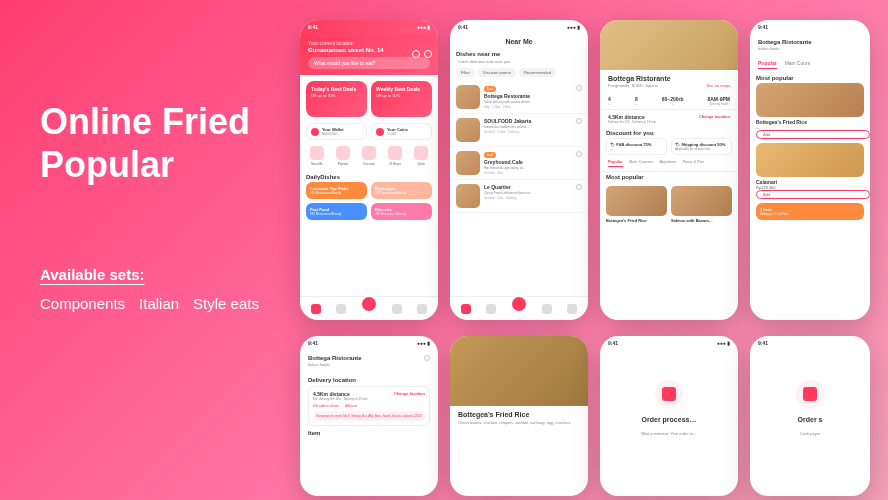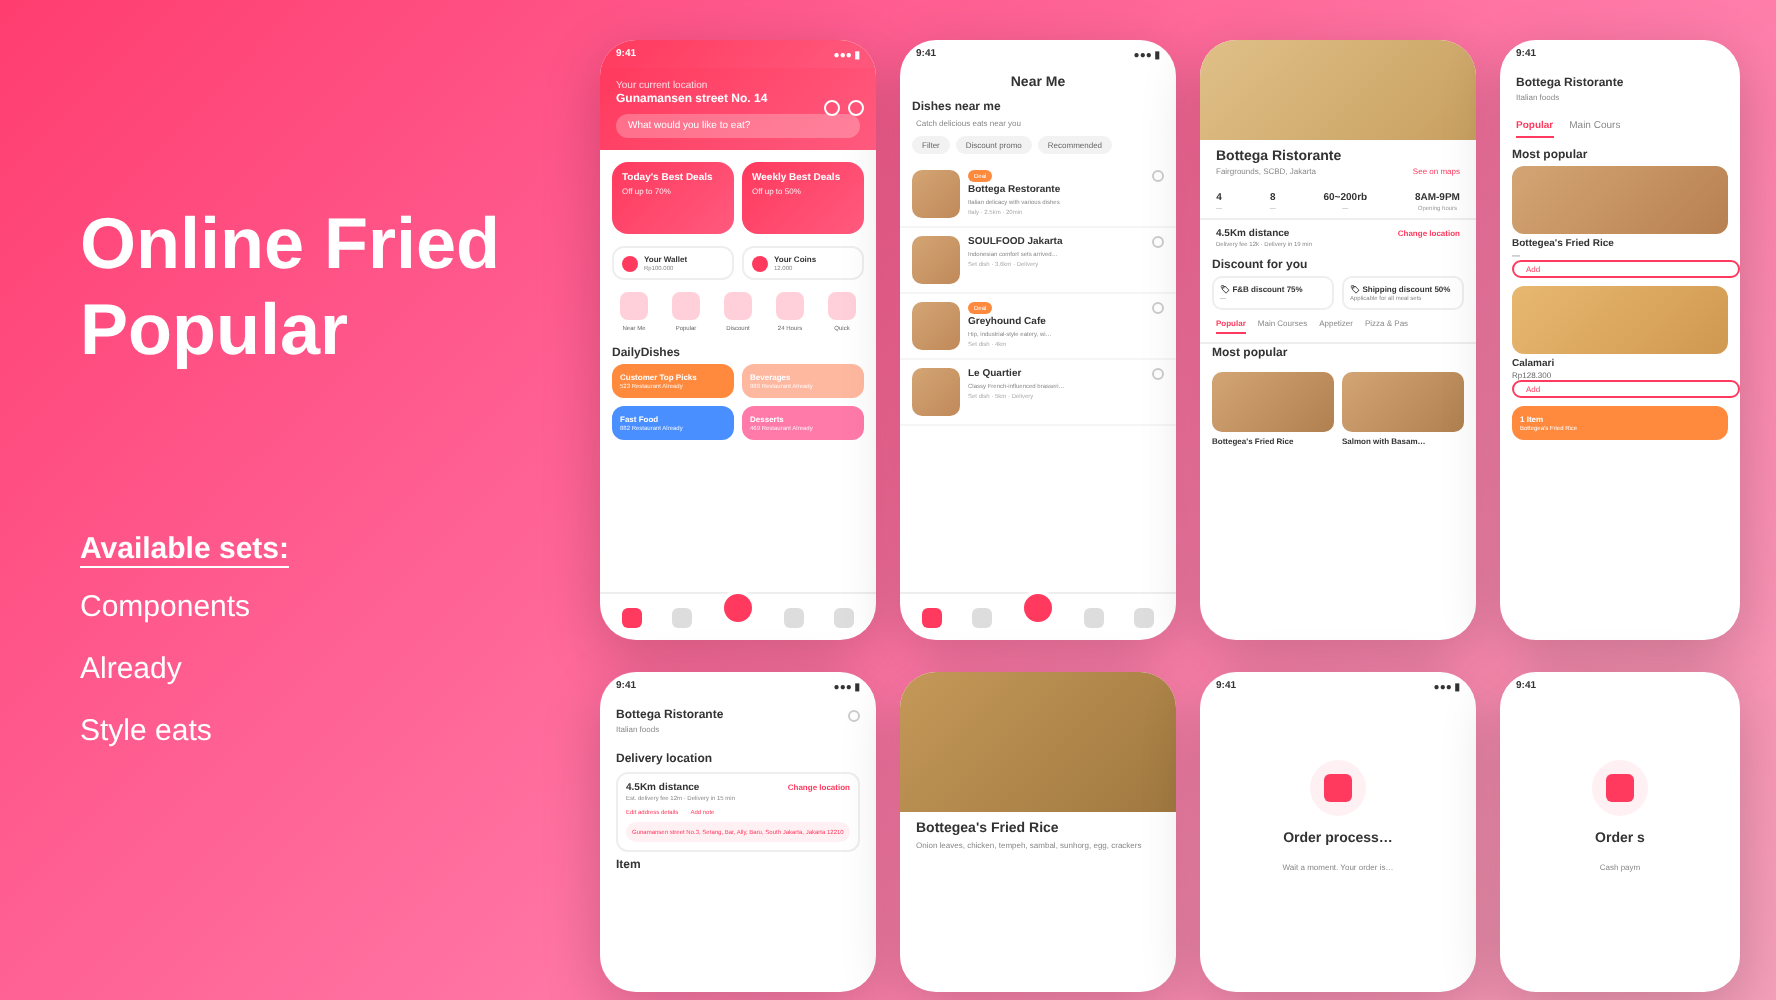--- a/index.html
+++ b/index.html
@@ -13,21 +13,21 @@
 }
 .left-panel {
   position: absolute;
   left: 40px;
   top: 100px;
   color: #fff;
 }
 .title { font-size: 36px; font-weight: 700; line-height: 1.2; }
 .subtitle-row { margin-top: 80px; }
 .avail { font-size: 15px; font-weight: 600; text-decoration: underline; text-underline-offset: 4px; }
-.list-items { margin-top: 12px; display: flex; flex-direction: column; gap: 14px; font-size: 15px; font-weight: 500; }
+.list-items { margin-top: 12px; display: flex; gap: 14px; font-size: 15px; font-weight: 500; }
 .phones {
   position: absolute;
   left: 300px;
   top: 20px;
   display: flex;
   gap: 12px;
 }
 .phone {
   width: 138px;
   height: 300px;
@@ -150,21 +150,21 @@
 
 <div class="left-panel">
   <div class="title">
     <div>Online Fried</div>
     <div>Popular</div>
   </div>
   <div class="subtitle-row">
     <div class="avail">Available sets:</div>
     <div class="list-items">
       <div>Components</div>
-      <div>Already</div>
+      <div>Italian</div>
       <div>Style eats</div>
     </div>
   </div>
 </div>
 
 <div class="phones">
 
   <div class="phone">
     <div class="statusbar red">
       <span>9:41</span>

